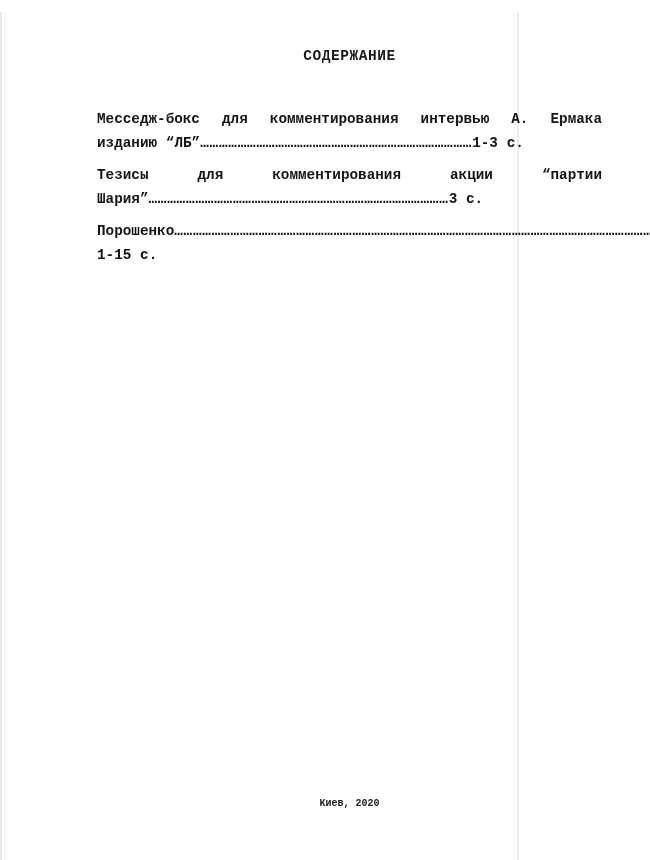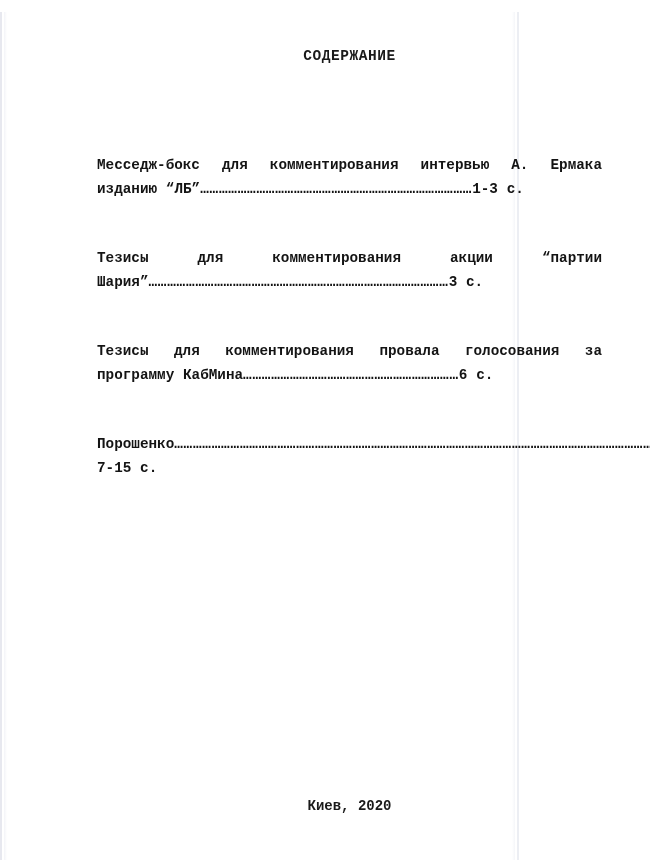--- a/index.html
+++ b/index.html
@@ -76,21 +76,20 @@
 
   .toc-entry {
     font-size: 14.3px;
     font-weight: bold;
     color: #141414;
     line-height: 23.5px;
     text-align: justify;
     text-justify: inter-word;
     margin-bottom: 9px;
     word-spacing: 0.2px;
-    margin-top: 46px;
   }
   .toc-entry:last-child {
     margin-bottom: 0;
   }
 
   .leader {
     letter-spacing: 0.8px;
     font-weight: bold;
   }
 
@@ -98,21 +97,21 @@
     white-space: nowrap;
   }
 
   
   .doc-footer {
     position: absolute;
     left: 0;
     top: 786px;
     width: 505px;
     text-align: center;
-    font-size: 14px;
+    font-size: 10px;
     font-weight: bold;
     color: #1a1a1a;
   }
 </style>
 </head>
 <body>
 
 <div class="page-sheet">
   <div class="edge-shade-left"></div>
   <div class="edge-shade-right"></div>
@@ -125,26 +124,23 @@
 
       <div class="toc-entry">
         <span>Месседж-бокс для комментирования интервью А. Ермака изданию “ЛБ”</span><span class="leader">……………………………………………………………………………</span><span class="pageno">1-3 с.</span>
       </div>
 
       <div class="toc-entry">
         <span>Тезисы для комментирования акции “партии Шария”</span><span class="leader">……………………………………………………………………………………</span><span class="pageno">3 с.</span>
       </div>
 
 
-      <div class="toc-entry">
-        <span>Тезисы для комментирования провала голосования за программу КабМина</span><span class="leader">……………………………………………………………</span><span class="pageno">6 с.</span>
-      </div>
 
       <div class="toc-entry">
-        <span>Порошенко</span><span class="leader">………………………………………………………………………………………………………………………………………………………………………………</span><span class="pageno">7-15 с.</span>
+        <span>Порошенко</span><span class="leader">………………………………………………………………………………………………………………………………………………………………………………</span><span class="pageno">1-15 с.</span>
       </div>
 
     </div>
 
     <div class="doc-footer">Киев, 2020</div>
 
   </div>
 </div>
 
 </body></html>

